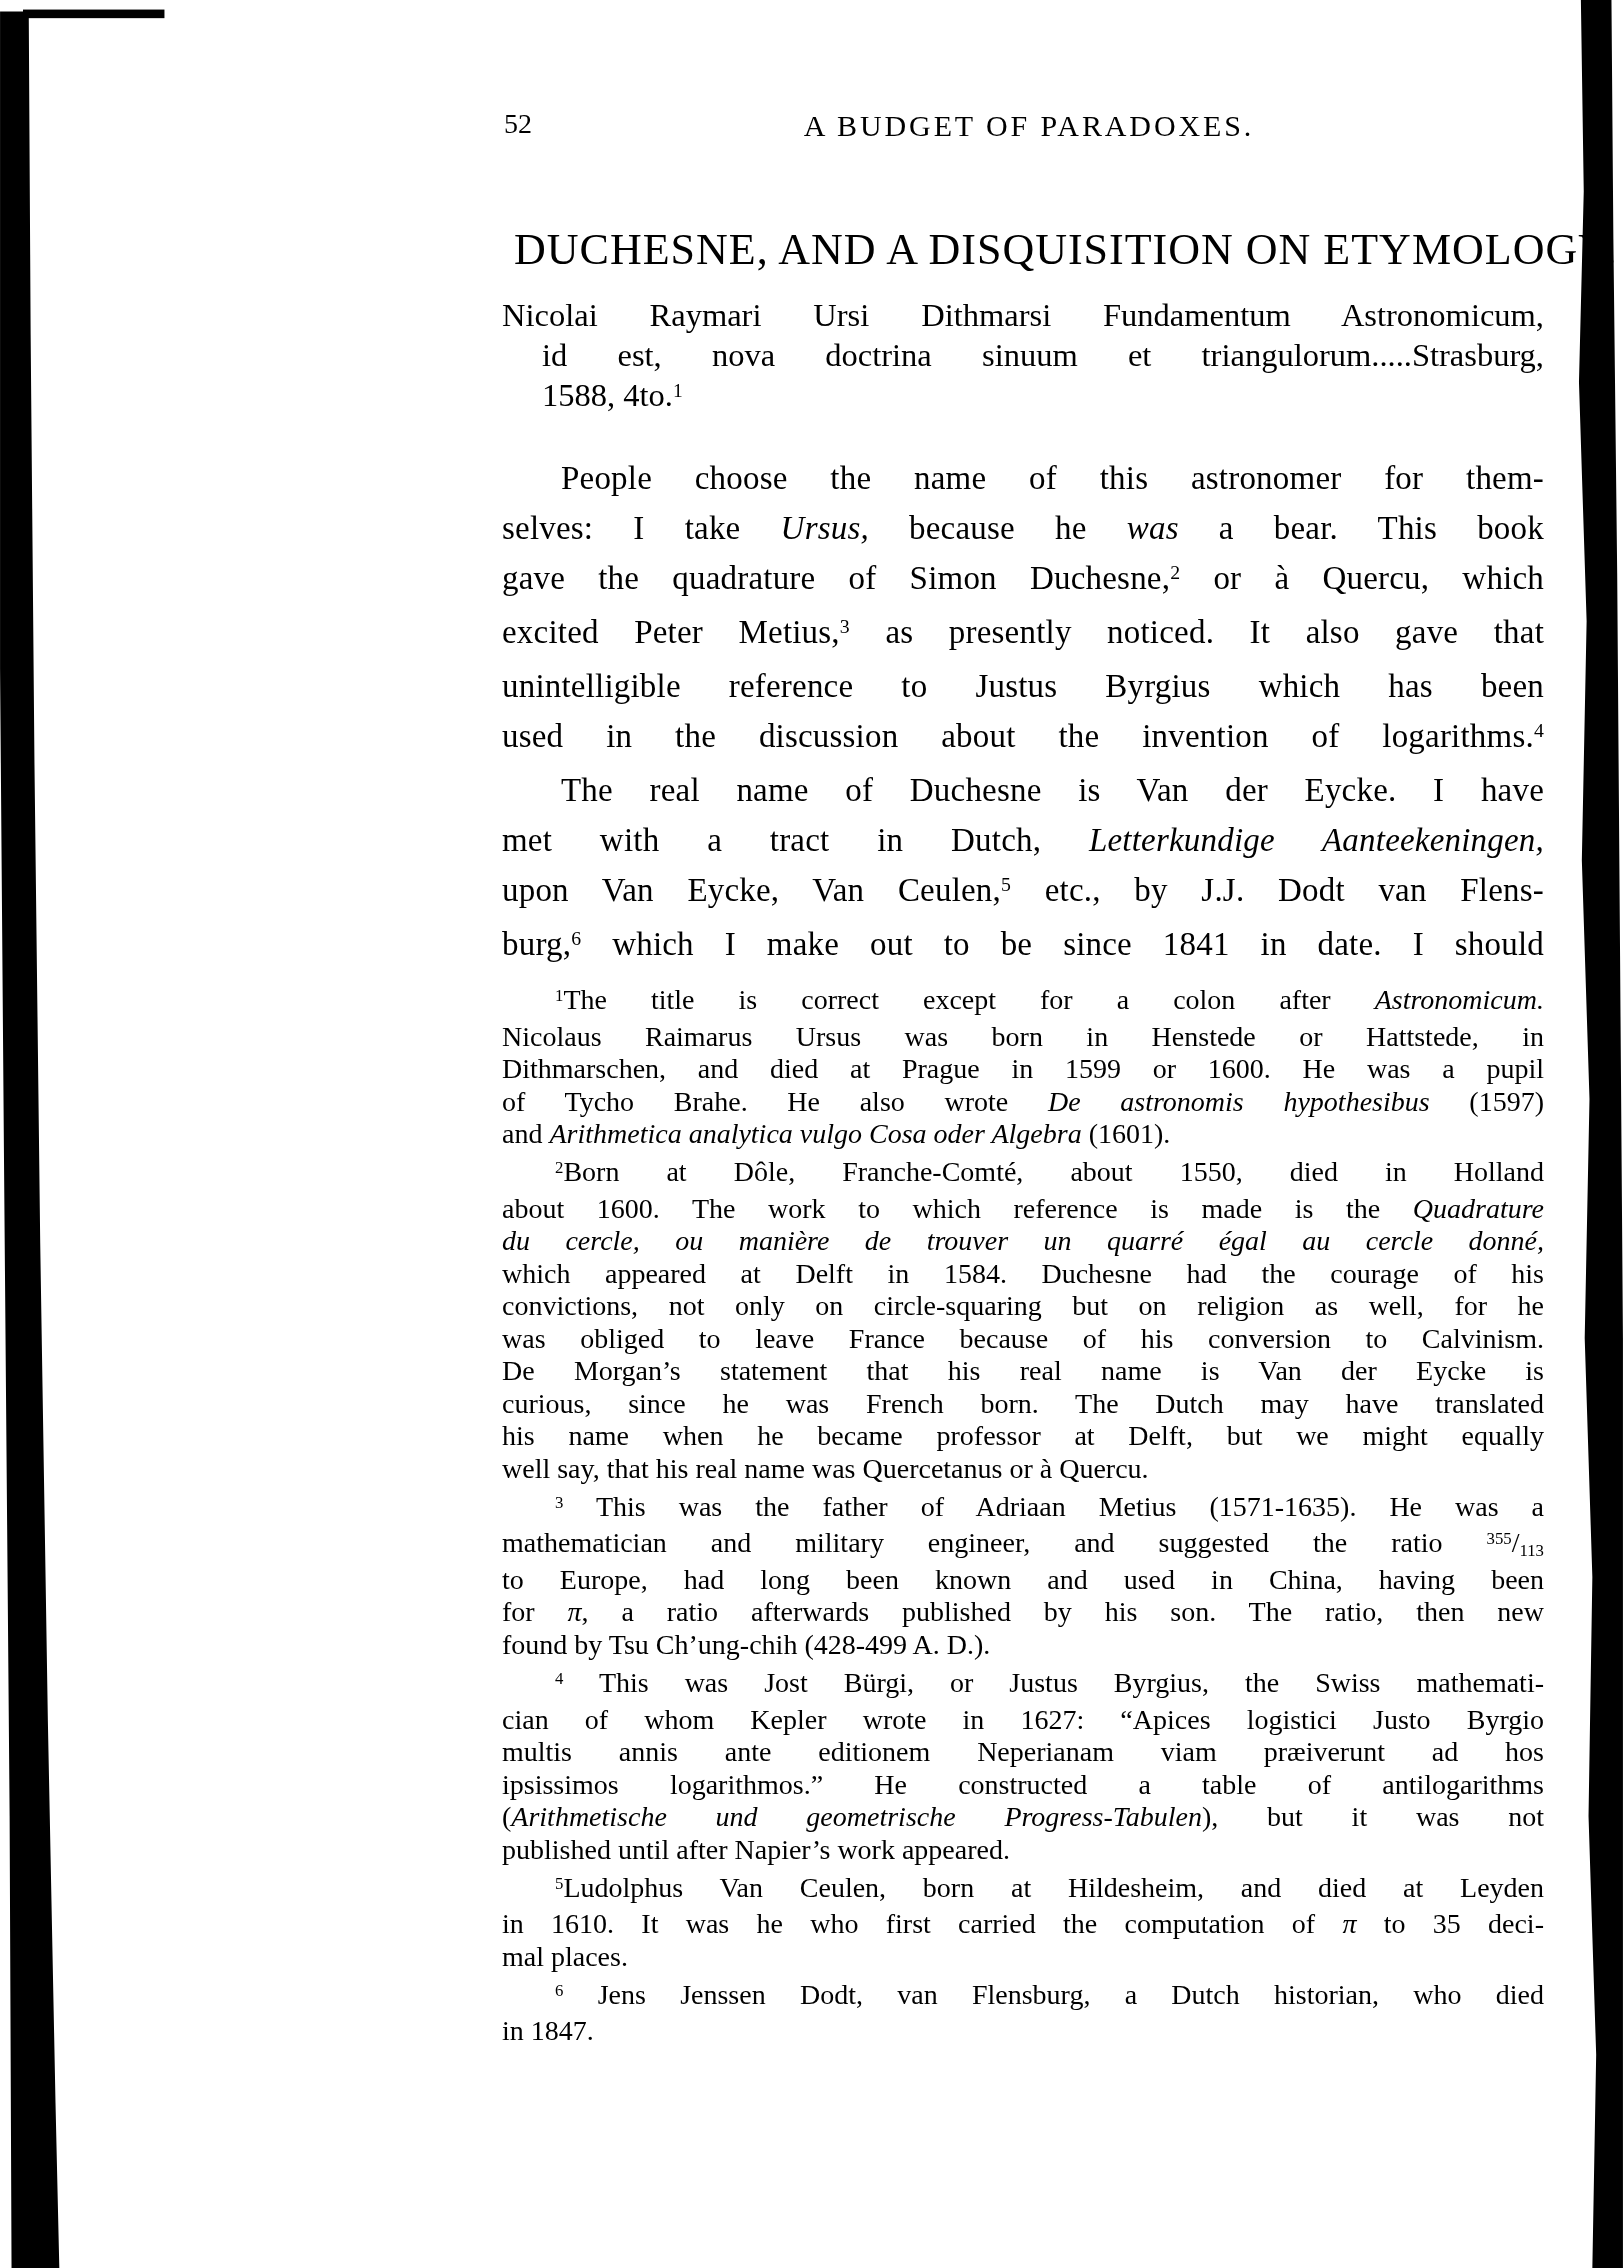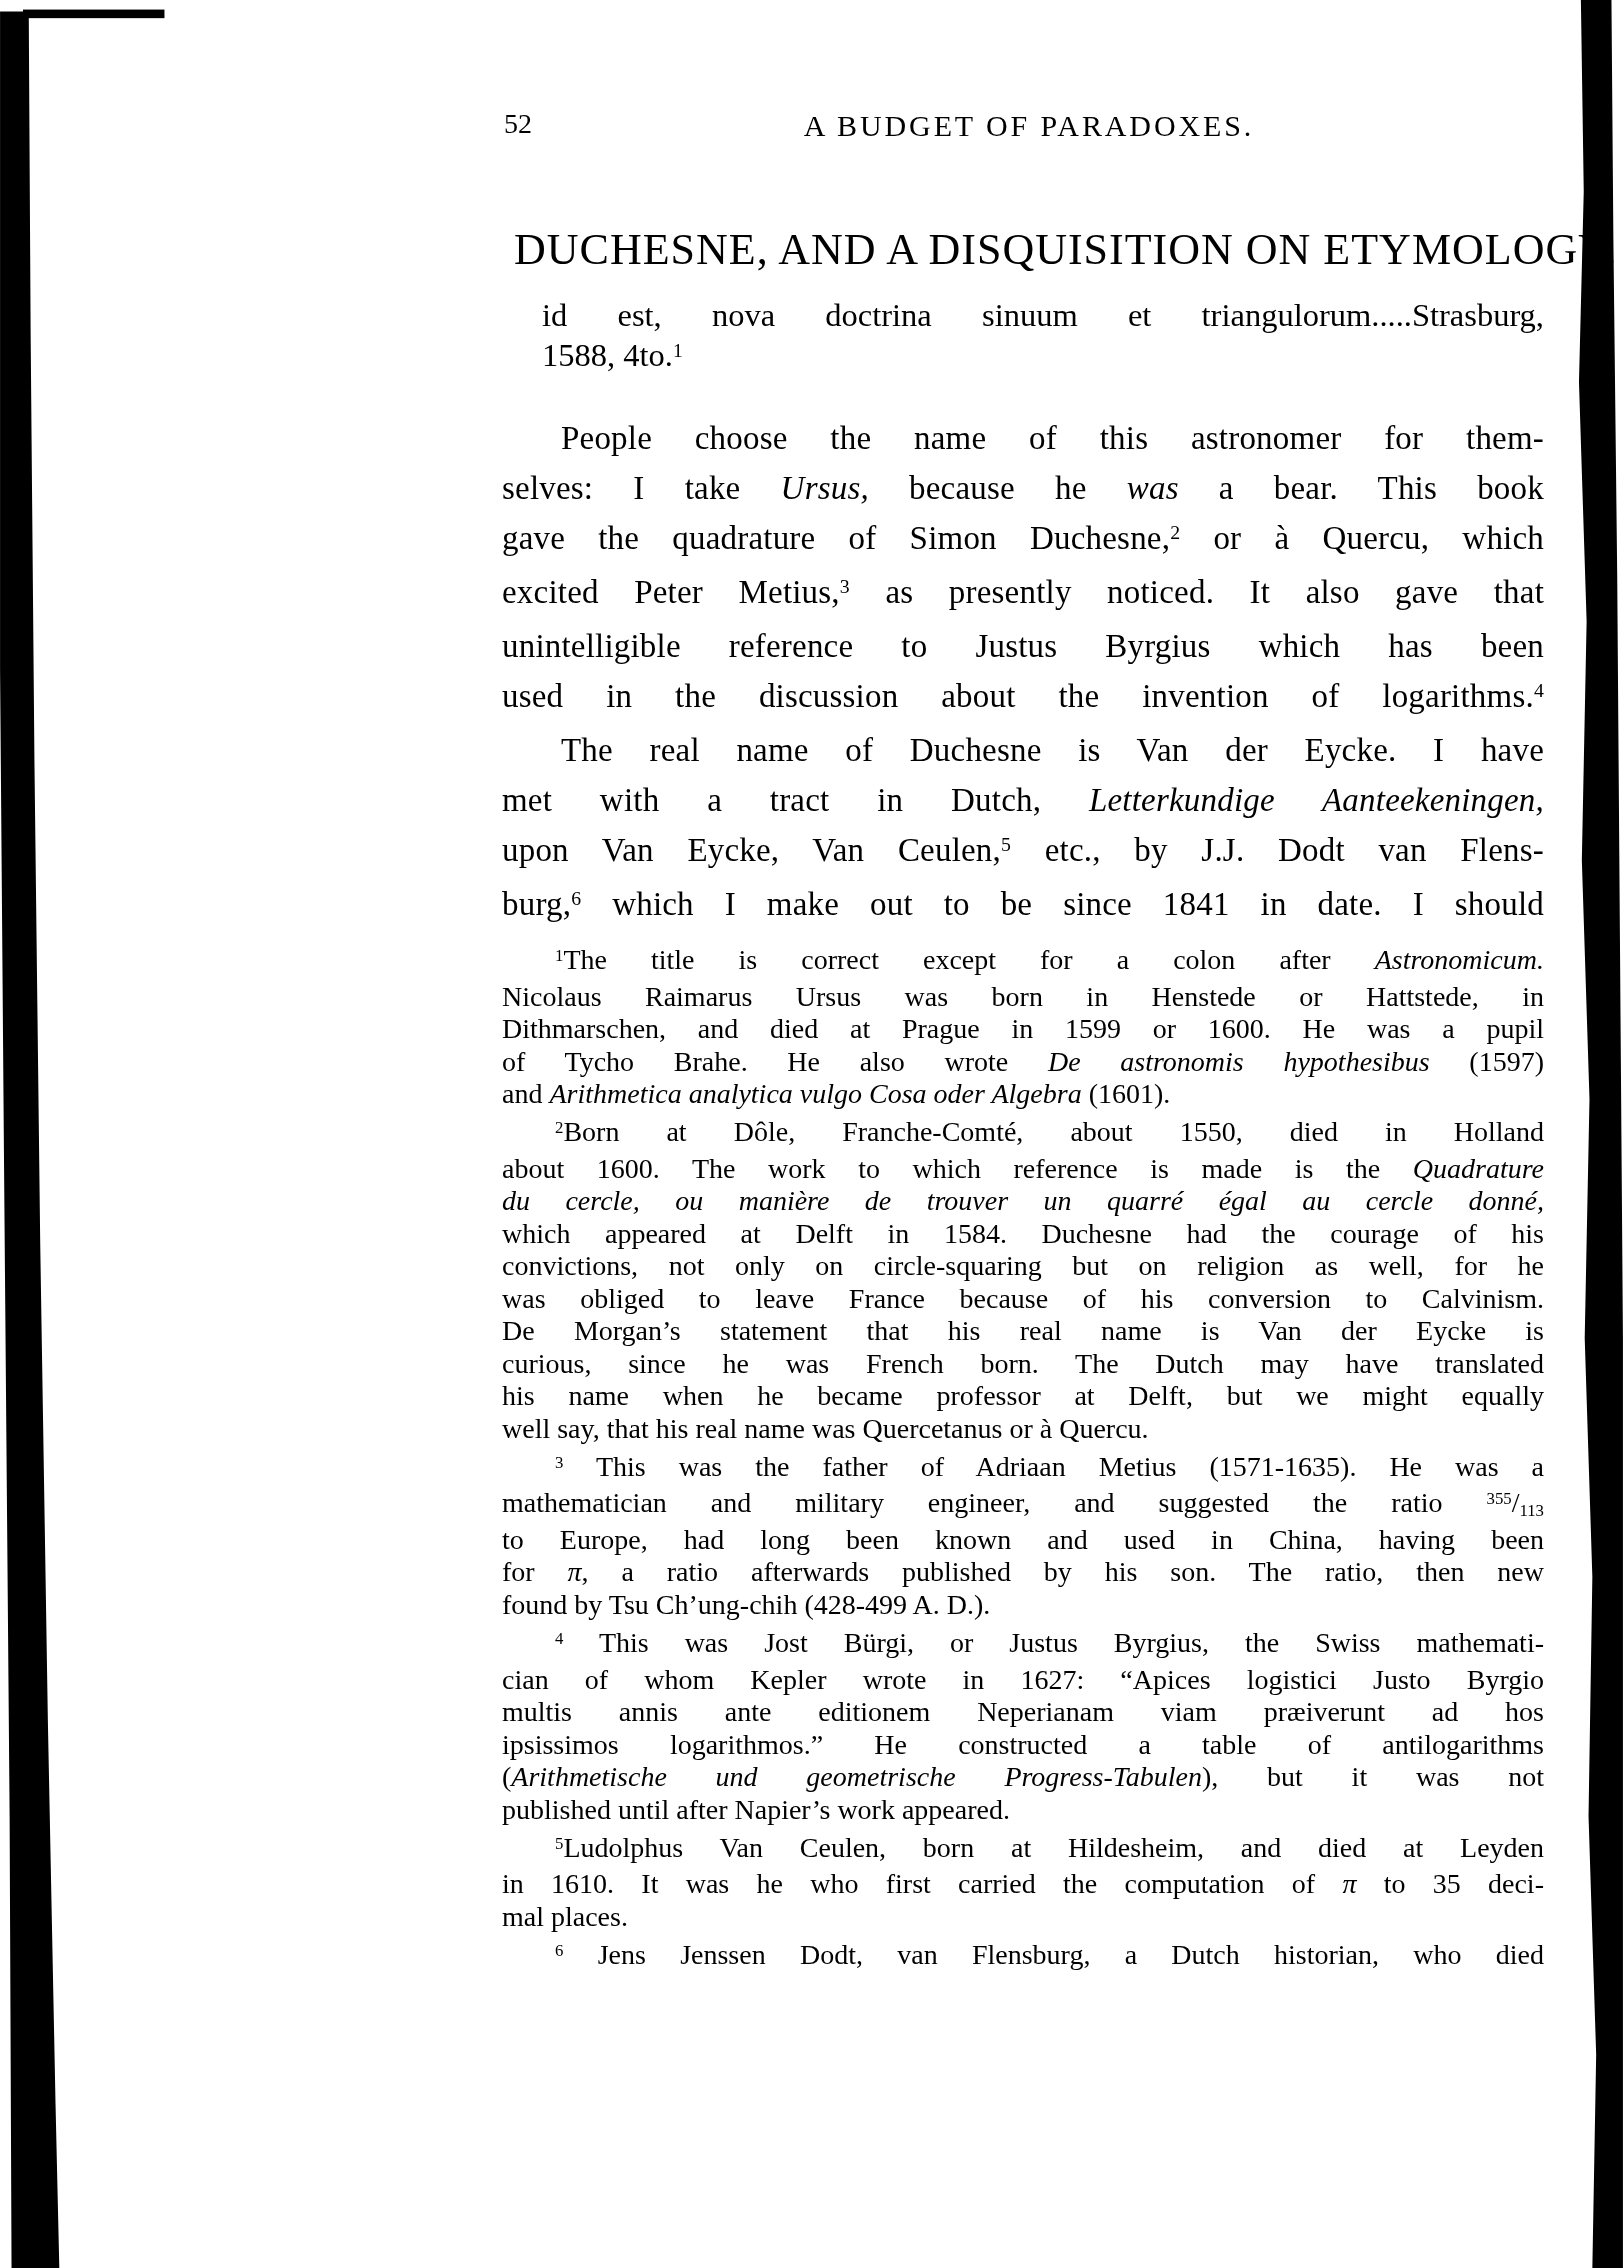--- a/index.html
+++ b/index.html
@@ -62,20 +62,21 @@
   <header class="runhead">
     <span class="pagenum">52</span>
     <span class="rtitle">A BUDGET OF PARADOXES.</span>
   </header>
 
   <main class="text-col">
 
     <h1 class="heading">DUCHESNE, AND A DISQUISITION ON ETYMOLOGY.</h1>
 
     <section class="citation">
+      <div class="cl j">Nicolai Raymari Ursi Dithmarsi Fundamentum Astronomicum,</div>
       <div class="cl j ci">id est, nova doctrina sinuum et triangulorum.....Strasburg,</div>
       <div class="cl l ci"><span>1588, 4to.</span><span class="sup">1</span></div>
     </section>
 
     <section class="para1">
       <div class="bl j ind">People choose the name of this astronomer for them-</div>
       <div class="bl j"><span>selves: I take </span><span class="it">Ursus,</span><span> because he </span><span class="it">was</span><span> a bear.  This book</span></div>
       <div class="bl j"><span>gave the quadrature of Simon Duchesne,</span><span class="sup">2</span><span> or à Quercu, which</span></div>
       <div class="bl j"><span>excited Peter Metius,</span><span class="sup">3</span><span> as presently noticed.  It also gave that</span></div>
       <div class="bl j">unintelligible reference to Justus Byrgius which has been</div>
@@ -130,18 +131,19 @@
       </div>
 
       <div class="fnote">
         <div class="fl j indf"><span class="sup">5</span><span>Ludolphus Van Ceulen, born at Hildesheim, and died at Leyden</span></div>
         <div class="fl j"><span>in 1610.  It was he who first carried the computation of </span><span class="it">π</span><span> to 35 deci-</span></div>
         <div class="fl l">mal places.</div>
       </div>
 
       <div class="fnote">
         <div class="fl j indf"><span class="sup">6</span><span> Jens Jenssen Dodt, van Flensburg, a Dutch historian, who died</span></div>
+        <div class="fl l">in 1847.</div>
       </div>
 
     </section>
   </main>
 </div>
 
 
 </body></html>

